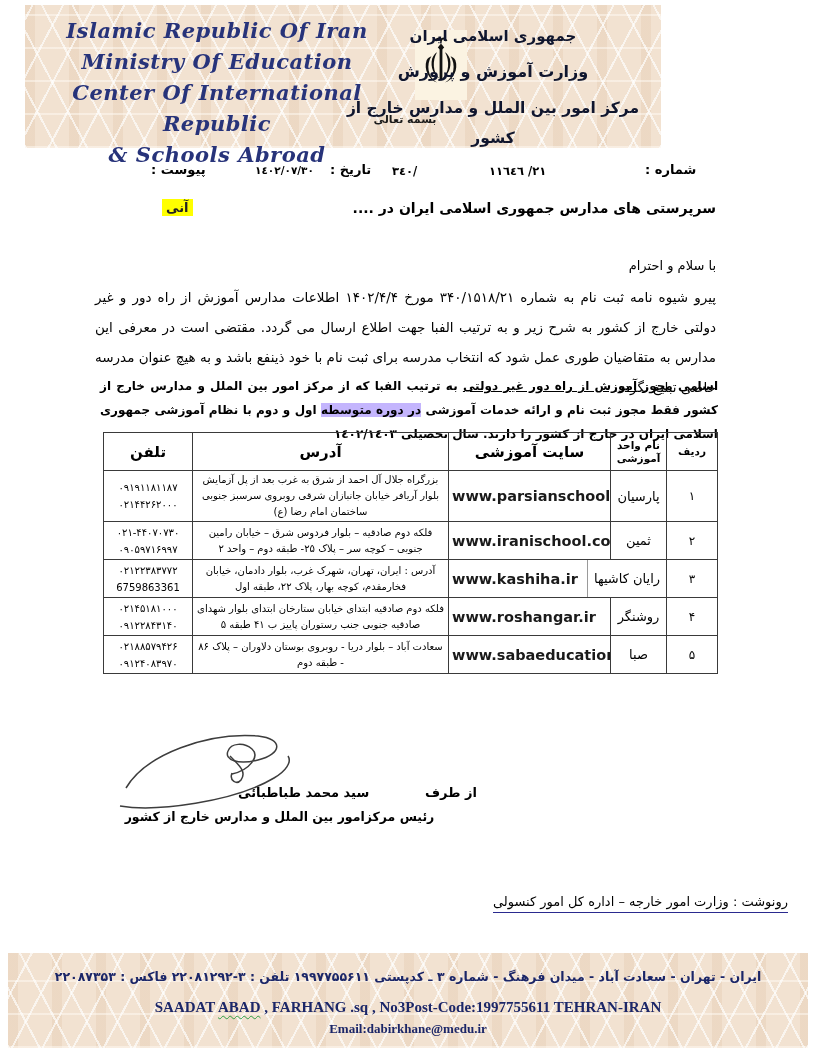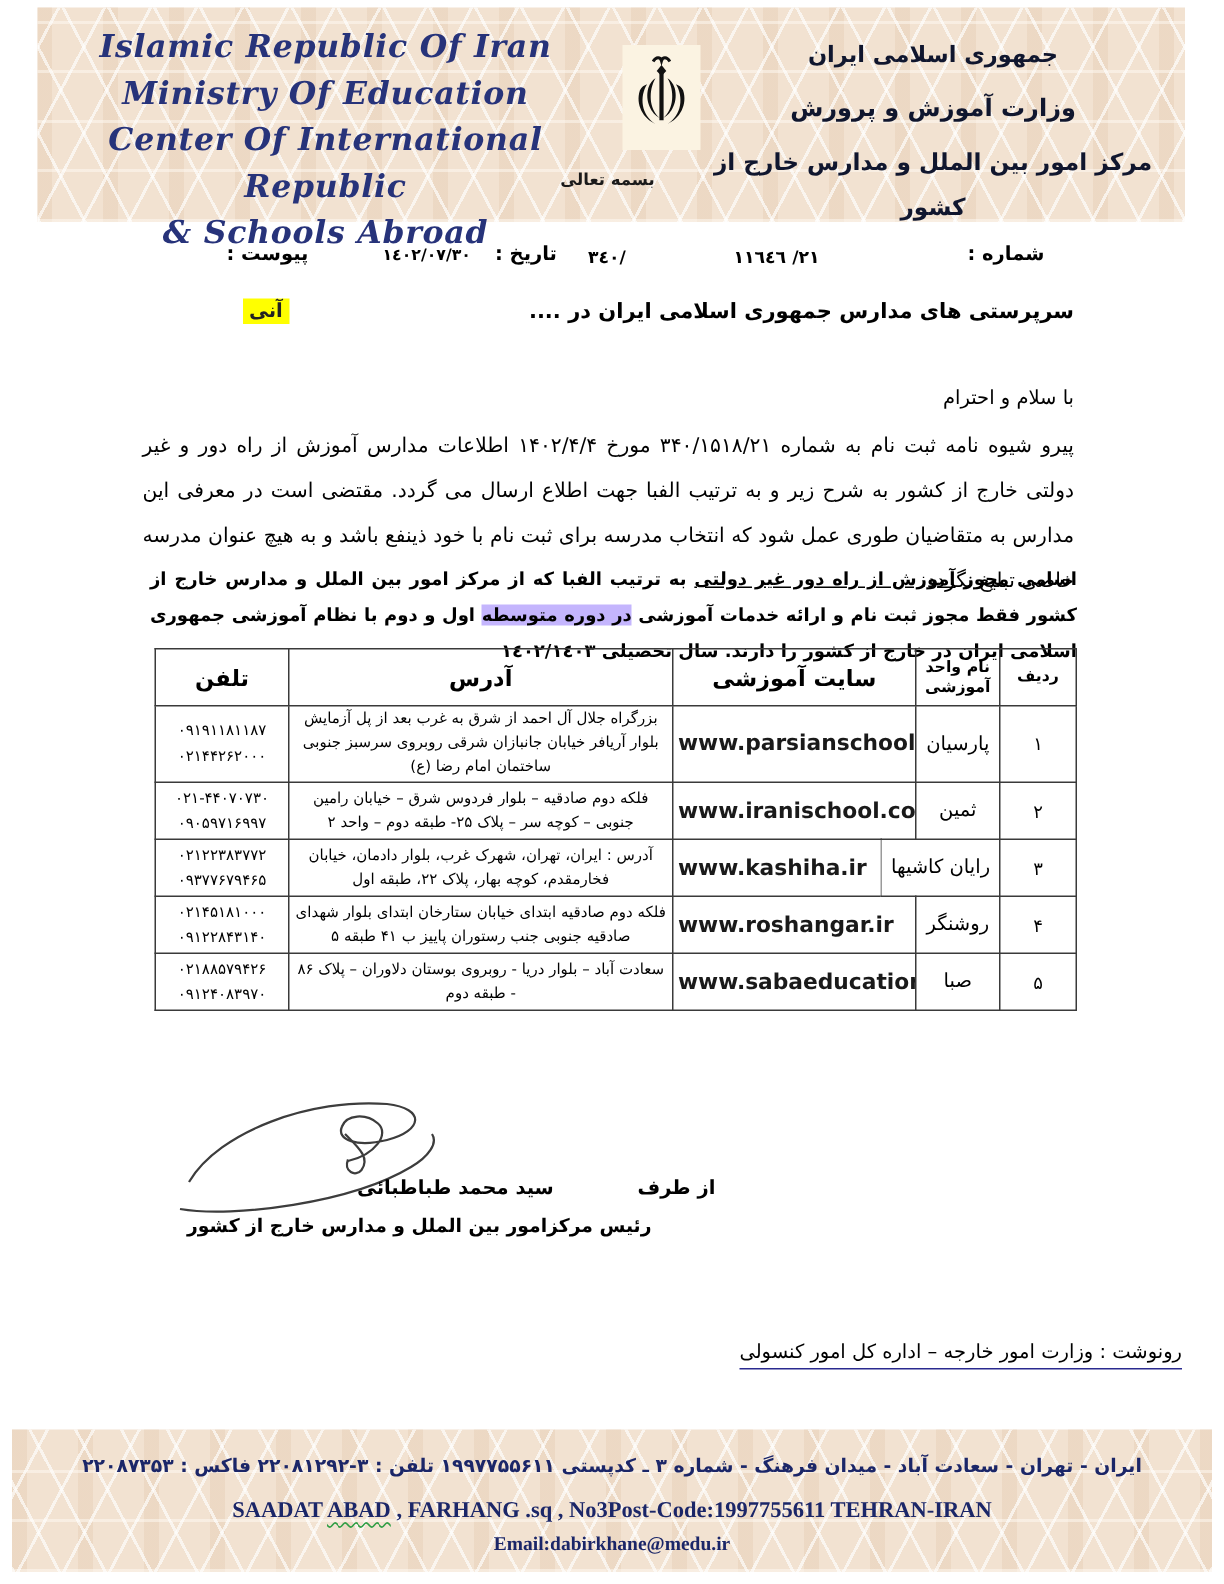--- a/index.html
+++ b/index.html
@@ -62,21 +62,21 @@
           font-family:"Liberation Serif","DejaVu Serif",serif;}
   .ftr-email{width:100%;text-align:center;color:#1b2668;font-weight:bold;font-size:13px;
           font-family:"Liberation Serif","DejaVu Serif",serif;}
   .wavy{text-decoration:underline wavy #2f9e44 1px;text-underline-offset:3px;}
 </style>
 </head>
 <body>
 
 <div class="page">
 
-  <div class="abs ornate" style="left:25px;top:5px;width:765px;height:143px;">
+  <div class="abs ornate" style="left:25px;top:5px;width:611px;height:143px;padding-left:25px;">
     <div class="abs hdr-en" style="left:12px;top:10px;">
       <div>Islamic Republic Of Iran</div>
       <div>Ministry  Of  Education</div>
       <div>Center  Of International Republic</div>
       <div>&amp; Schools  Abroad</div>
     </div>
 
     <div class="abs" style="left:390px;top:25px;width:52px;height:70px;background:#fbf3e2;
          display:flex;align-items:center;justify-content:center;">
       <svg width="40" height="58" viewBox="0 0 100 140" fill="none" stroke="#111">
@@ -158,21 +158,21 @@
       </td>
     </tr>
 
     <tr style="height:38px;">
       <td class="c-row">۳</td>
       <td class="c-name greyline" colspan="2">رایان کاشیها</td>
       <td class="c-site">www.kashiha.ir</td>
       <td class="c-addr rtl">آدرس : ایران، تهران، شهرک غرب، بلوار دادمان، خیابان فخارمقدم، کوچه بهار، پلاک ۲۲، طبقه اول</td>
       <td class="c-tel">
         <span class="ltrnum">۰۲۱۲۲۳۸۳۷۷۲</span><br>
-        <span class="ltrnum">۰۹۳۷۷۶۷۹۴۶۵</span>
+        <span class="ltrnum">6759863361</span>
       </td>
     </tr>
 
     <tr style="height:38px;">
       <td class="c-row">۴</td>
       <td class="c-name">روشنگر</td>
       <td class="c-site" colspan="2">www.roshangar.ir</td>
       <td class="c-addr rtl">فلکه دوم صادقیه ابتدای خیابان ستارخان ابتدای بلوار شهدای صادقیه جنوبی جنب رستوران پاییز ب ۴۱ طبقه ۵</td>
       <td class="c-tel">
         <span class="ltrnum">۰۲۱۴۵۱۸۱۰۰۰</span><br>

